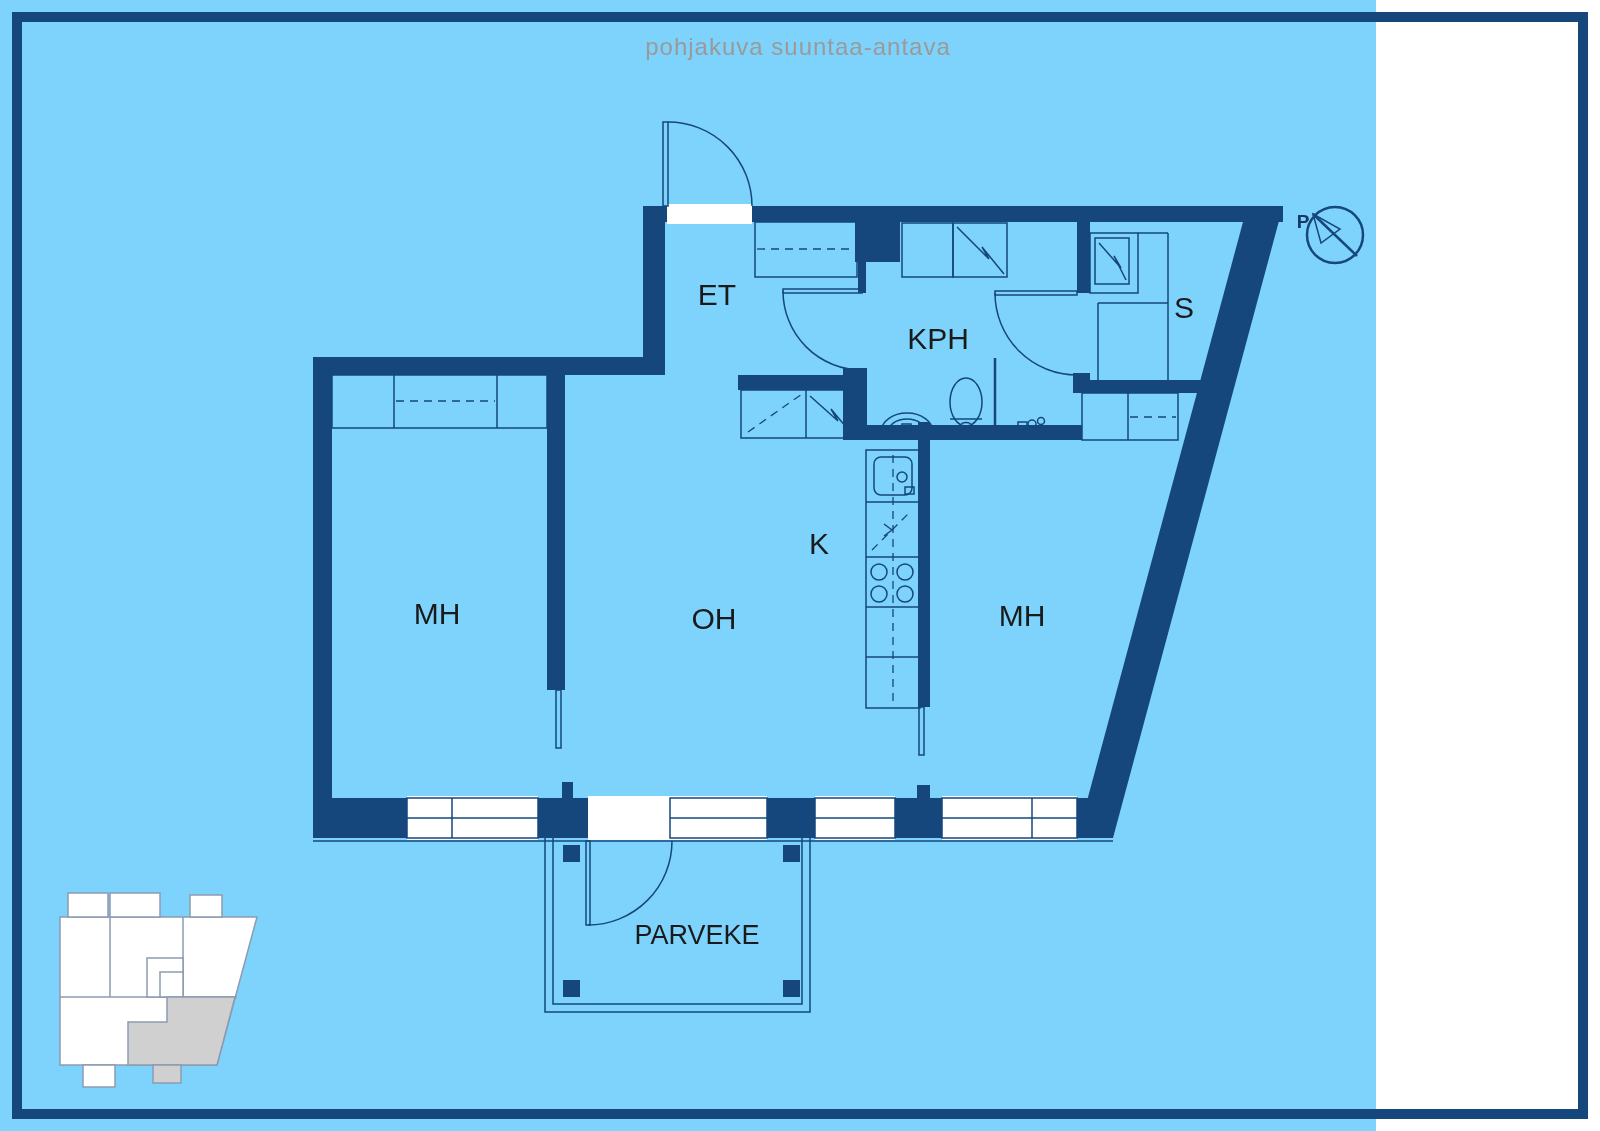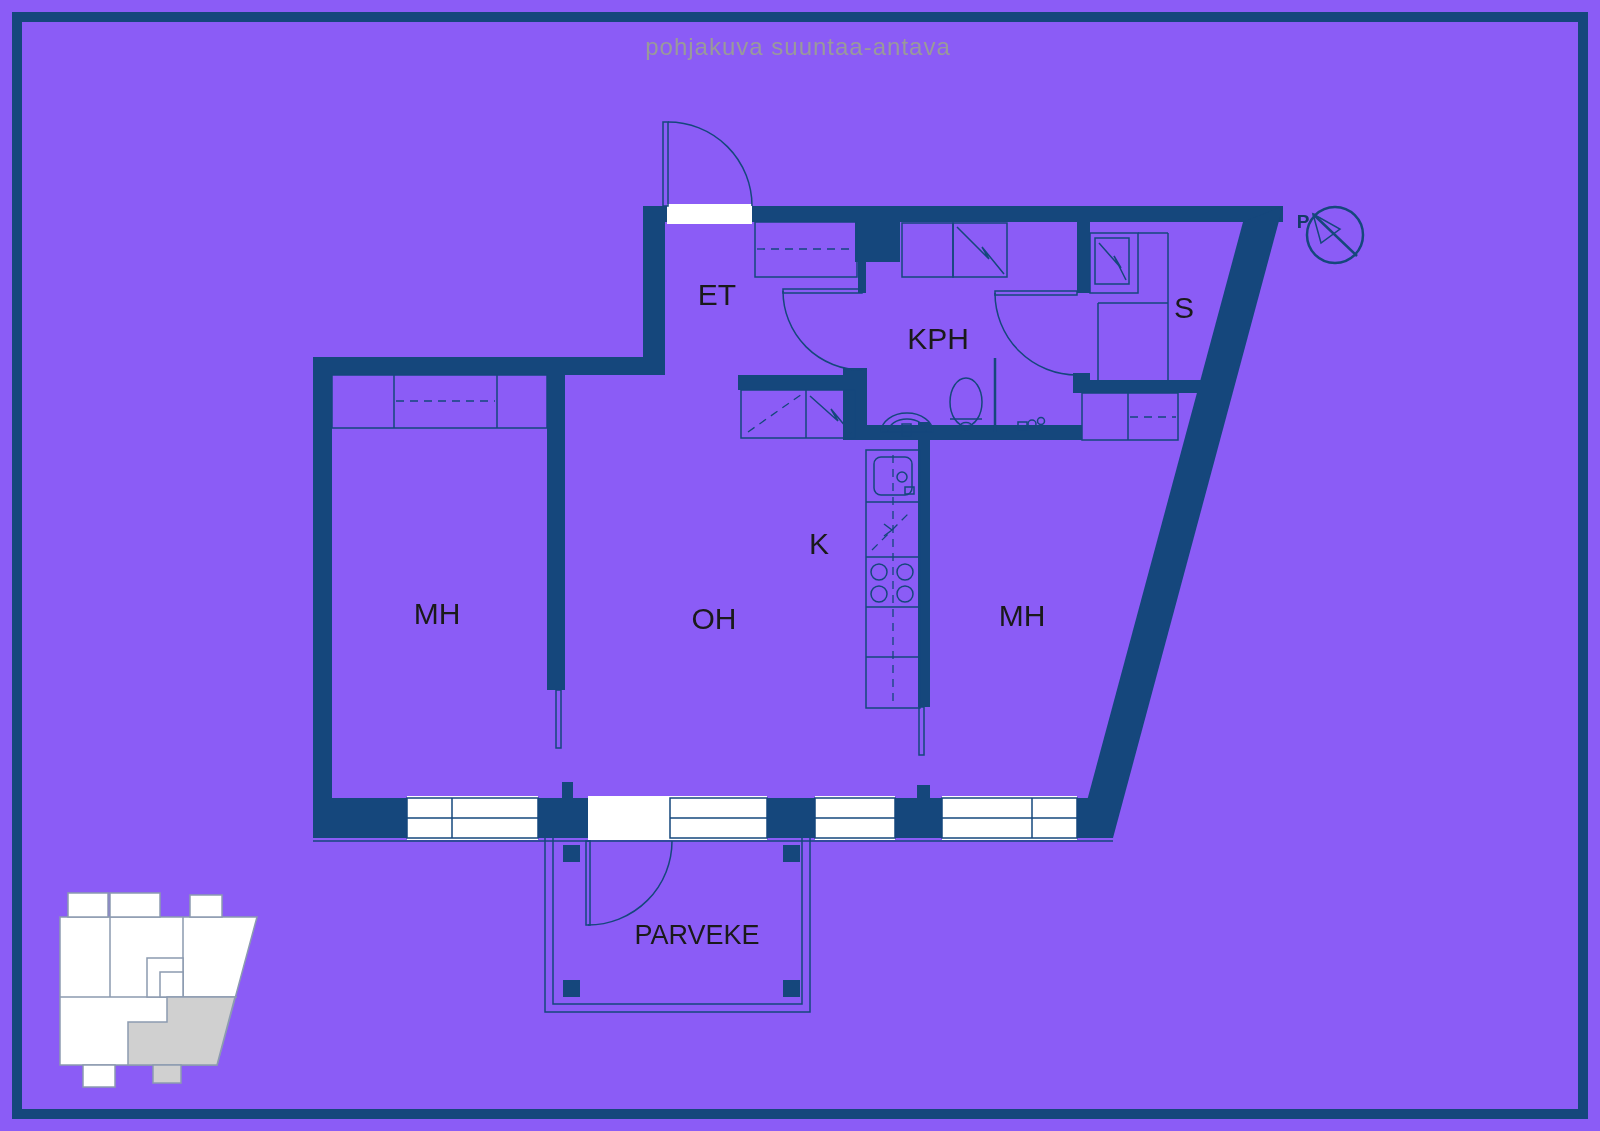--- a/index.html
+++ b/index.html
@@ -1,16 +1,16 @@
 <!DOCTYPE html>
 <html><head>
 <meta charset="utf-8">
 <style>
   html,body{margin:0;padding:0;background:#ffffff;}
-  .page{width:1600px;height:1131px;position:relative;background:#8b5cf6;}
+  .page{width:1376px;height:1131px;position:relative;background:#7dd3fc;}
   svg{display:block;}
   text{font-family:"Liberation Sans","DejaVu Sans",sans-serif;}
   .title-text{fill:#9a9a9a;font-size:24px;letter-spacing:1px;}
   .room-label{fill:#1a1a1a;font-size:30px;}
   .room-label-small{fill:#1a1a1a;font-size:27px;}
   .compass-label{fill:#143a66;font-size:19px;font-weight:bold;}
   .wall{fill:#15477C;}
   .gap{fill:#ffffff;}
   .thin{stroke:#15477C;stroke-width:1.5;fill:none;}
   .thin2{stroke:#15477C;stroke-width:2.5;fill:none;}

